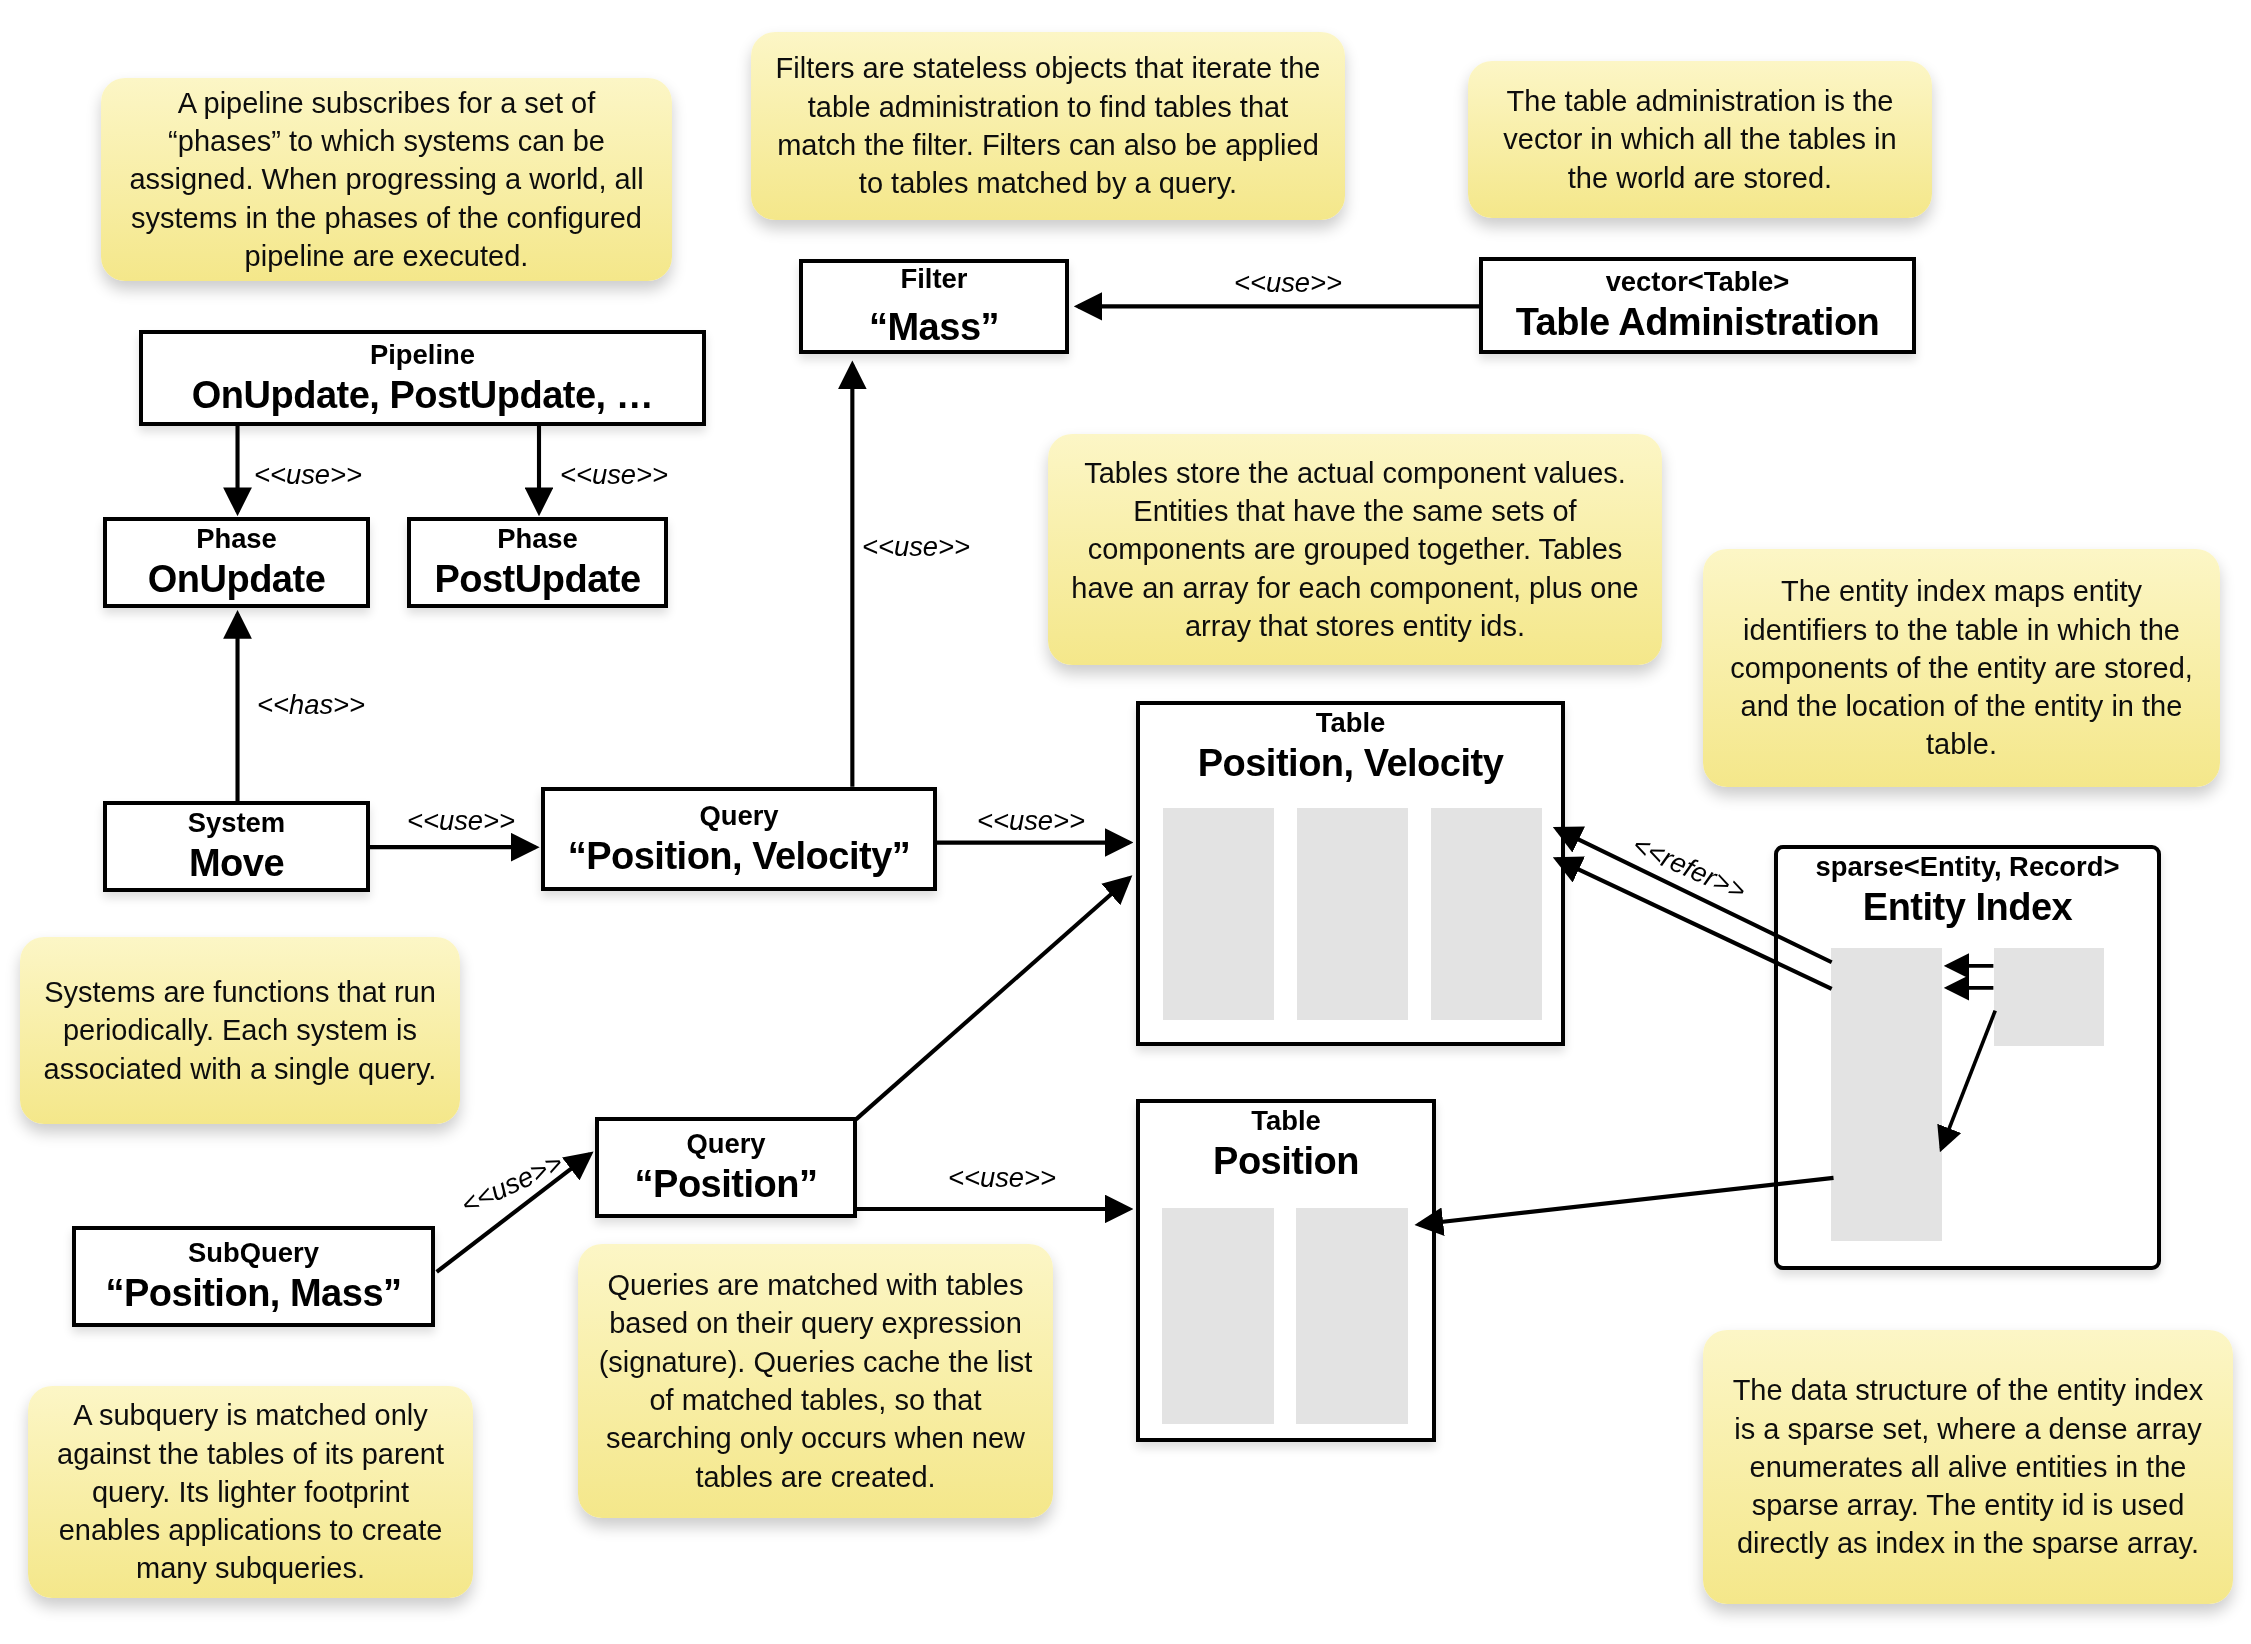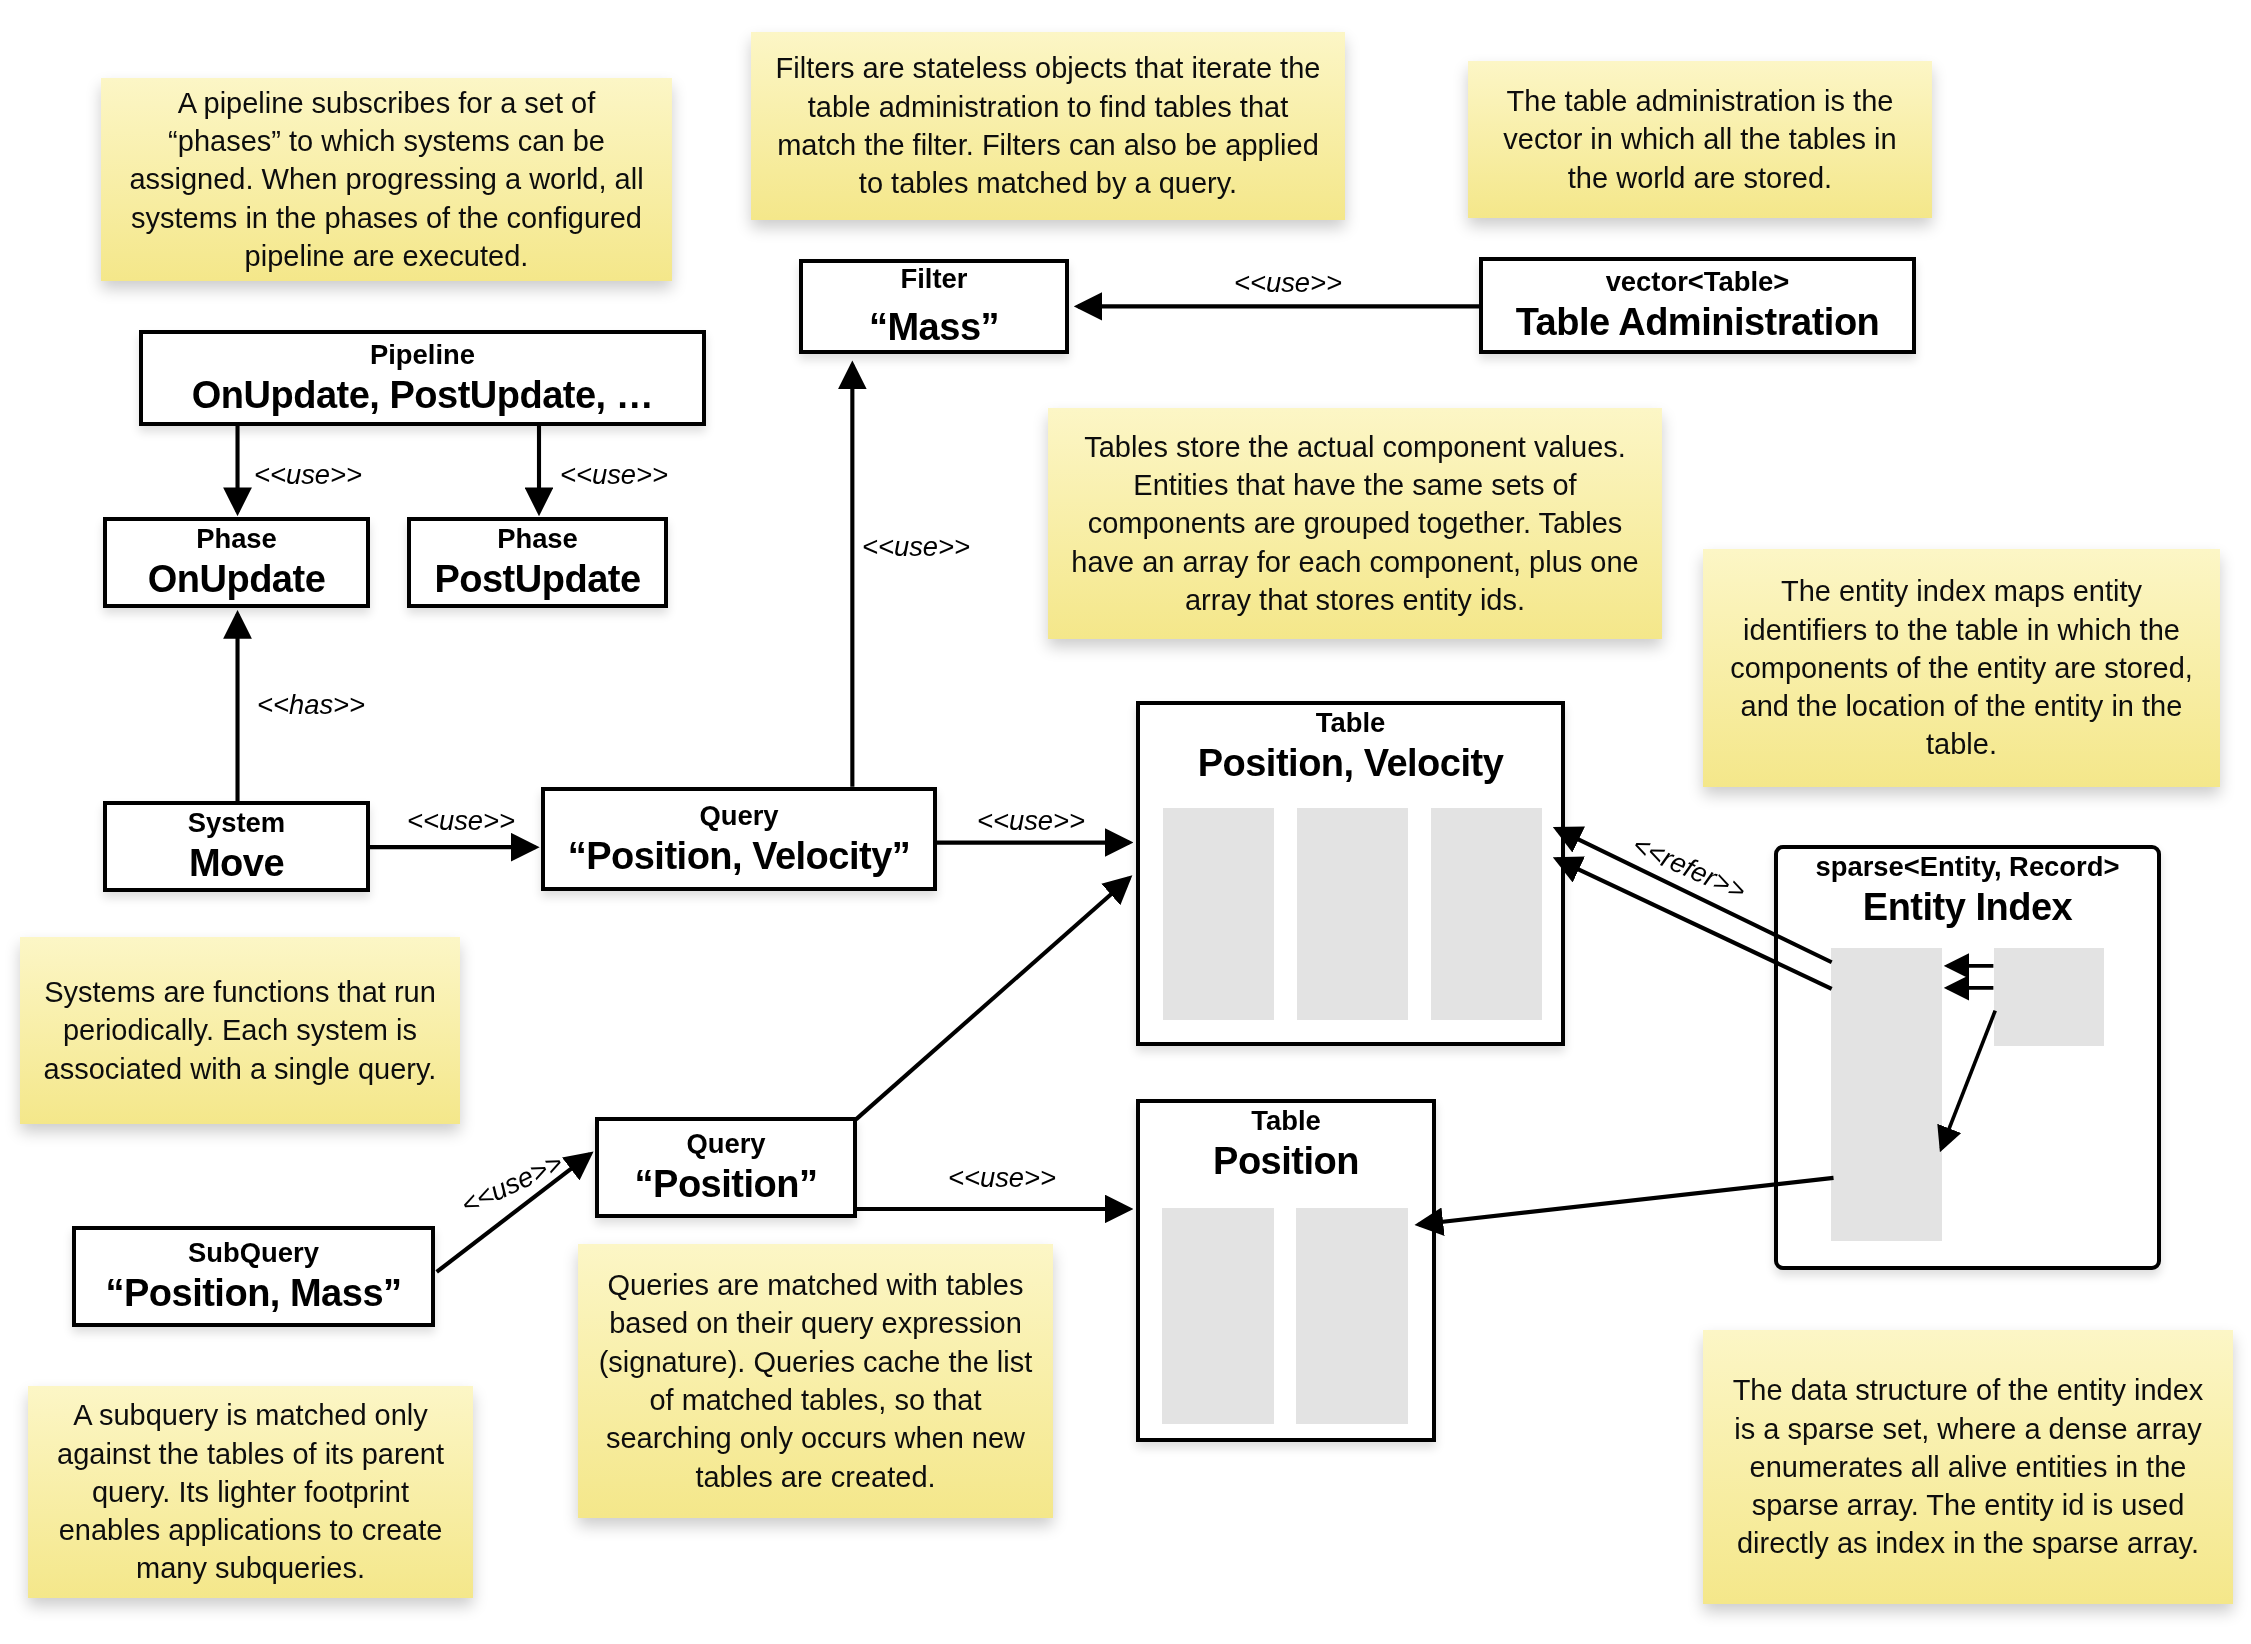--- a/index.html
+++ b/index.html
@@ -1,21 +1,21 @@
 <!DOCTYPE html>
 <html style="font-size:14.6px"><head>
 <meta charset="utf-8">
 <style>
   html,body{margin:0;padding:0;background:#ffffff;}
   .canvas{position:relative;width:2251px;height:1645px;background:#ffffff;overflow:hidden;
           font-family:"Liberation Sans",sans-serif;color:#000;}
   .note{position:absolute;background:linear-gradient(180deg,#fcf6c6 0%,#f4e78a 100%);
         box-shadow:0 8.2px 14.6px rgba(0,0,0,0.20);
         display:flex;align-items:center;justify-content:center;text-align:center;
-        font-size:29px;line-height:1.32;color:#0d0d0d;padding:7.3px 16.4px;box-sizing:border-box;}
+        font-size:29px;line-height:1.32;color:#0d0d0d;padding:7.3px 16.4px;box-sizing:border-box;border-radius:24px;}
   .node{position:absolute;background:#ffffff;border:4.6px solid #000;box-sizing:border-box;
         display:flex;flex-direction:column;align-items:center;justify-content:center;
         text-align:center;box-shadow:0 5.5px 9.1px rgba(0,0,0,0.13);}
   .node.topalign{justify-content:flex-start;padding-top:2px;}
   .stereo{font-weight:700;font-size:27.4px;line-height:1.15;}
   .title{font-weight:700;font-size:38px;line-height:1.15;margin-top:3.7px;letter-spacing:-0.5px;}
   .col{position:absolute;background:#e3e3e3;}
   .edge-label{position:absolute;font-size:27.4px;font-style:italic;white-space:nowrap;
               transform:translate(-50%,-50%);}
   .edge-label.rot-neg{transform:translate(-50%,-50%) rotate(-25deg);}
@@ -23,21 +23,21 @@
   svg.overlay{position:absolute;left:0;top:0;pointer-events:none;}
 </style>
 </head>
 <body>
 
 <div class="canvas">
 
   <div class="note" style="left:101px;top:78px;width:571px;height:203px;">A pipeline subscribes for a set of “phases” to which systems can be assigned. When progressing a world, all systems in the phases of the configured pipeline are executed.</div>
   <div class="note" style="left:751px;top:32px;width:594px;height:188px;">Filters are stateless objects that iterate the table administration to find tables that match the filter. Filters can also be applied to tables matched by a query.</div>
   <div class="note" style="left:1468px;top:61px;width:464px;height:157px;">The table administration is the vector in which all the tables in the world are stored.</div>
-  <div class="note" style="left:1048px;top:408px;width:614px;height:231px;">Tables store the actual component values. Entities that have the same sets of components are grouped together. Tables have an array for each component, plus one array that stores entity ids.</div>
+  <div class="note" style="left:1048px;top:434px;width:614px;height:231px;">Tables store the actual component values. Entities that have the same sets of components are grouped together. Tables have an array for each component, plus one array that stores entity ids.</div>
   <div class="note" style="left:1703px;top:549px;width:517px;height:238px;">The entity index maps entity identifiers to the table in which the components of the entity are stored, and the location of the entity in the table.</div>
   <div class="note" style="left:20px;top:937px;width:440px;height:187px;">Systems are functions that run periodically. Each system is associated with a single query.</div>
   <div class="note" style="left:578px;top:1244px;width:475px;height:274px;">Queries are matched with tables based on their query expression (signature). Queries cache the list of matched tables, so that searching only occurs when new tables are created.</div>
   <div class="note" style="left:28px;top:1386px;width:445px;height:212px;">A subquery is matched only against the tables of its parent query. Its lighter footprint enables applications to create many subqueries.</div>
   <div class="note" style="left:1703px;top:1330px;width:530px;height:274px;">The data structure of the entity index is a sparse set, where a dense array enumerates all alive entities in the sparse array. The entity id is used directly as index in the sparse array.</div>
 
   <div class="node" style="left:103px;top:330px;width:567px;height:96px;margin-left:36px;">
     <div class="stereo">Pipeline</div>
     <div class="title">OnUpdate, PostUpdate, …</div>
   </div>

